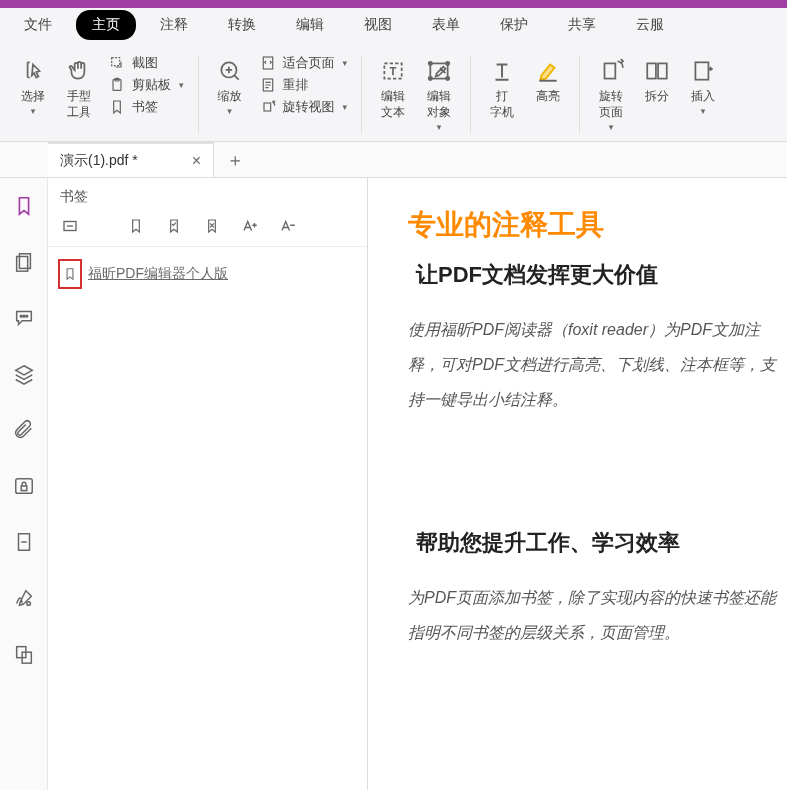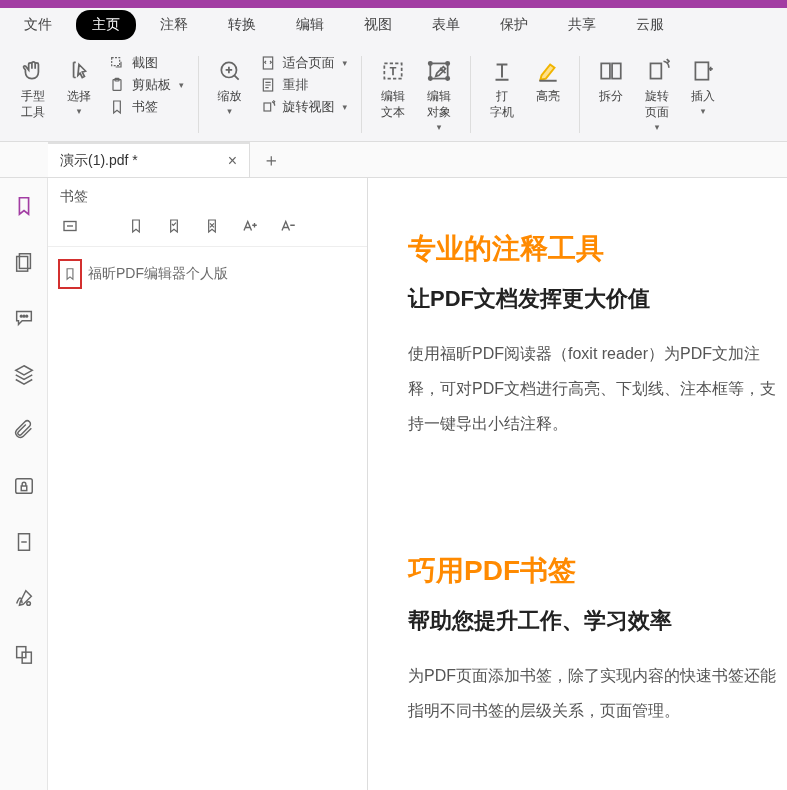--- a/index.html
+++ b/index.html
@@ -23,45 +23,45 @@
   .big-btn .ico { height: 34px; display: flex; align-items: center; justify-content: center; font-size: 22px; color: #555; }
   .big-btn .lbl { font-size: 12px; line-height: 16px; text-align: center; color: #444; white-space: pre; }
   .big-btn .caret { font-size: 9px; color: #666; margin-top: 2px; }
   .mini-col { display: flex; flex-direction: column; justify-content: flex-start; gap: 0; padding-top: 2px; }
   .mini-btn { display: flex; align-items: center; gap: 6px; padding: 2px 6px; cursor: pointer; font-size: 13px; color: #444; white-space: nowrap; }
   .mini-btn .mico { width: 18px; height: 18px; display: flex; align-items: center; justify-content: center; font-size: 15px; color: #555; }
   .mini-btn .mcaret { font-size: 9px; color: #666; margin-left: 2px; }
 
   
   .tabrow { height: 36px; background: #fafafa; display: flex; align-items: center; padding-left: 48px; border-bottom: 1px solid #ddd; }
-  .doctab { display: flex; align-items: center; gap: 90px; padding: 0 12px; height: 100%; border-right: 1px solid #ddd; border-top: 2px solid #e0e0e0; background: #fff; font-size: 14px; }
+  .doctab { display: flex; align-items: center; gap: 54px; padding: 0 12px; height: 100%; border-right: 1px solid #ddd; border-top: 2px solid #e0e0e0; background: #fff; font-size: 14px; }
   .doctab .close { font-size: 16px; color: #666; cursor: pointer; }
   .newtab { margin-left: 12px; font-size: 18px; color: #666; cursor: pointer; }
 
   
   .body { flex: 1; display: flex; overflow: hidden; }
   .sidenav { width: 48px; background: #fafafa; border-right: 1px solid #e5e5e5; display: flex; flex-direction: column; align-items: center; padding-top: 14px; gap: 28px; }
   .sidenav .navico { width: 28px; height: 28px; display: flex; align-items: center; justify-content: center; cursor: pointer; color: #666; }
   .sidenav .navico.active { color: #a23da3; }
   .sidenav .navico.active .bm-outline { stroke: #a23da3; }
 
   .panel { width: 320px; background: #fff; border-right: 1px solid #ddd; display: flex; flex-direction: column; }
   .panel-title { padding: 10px 12px 4px; font-size: 14px; color: #555; }
   .panel-tools { display: flex; align-items: center; gap: 18px; padding: 6px 12px 10px; border-bottom: 1px solid #eee; color: #555; }
   .panel-tools .pt { width: 20px; height: 20px; cursor: pointer; display: flex; align-items: center; justify-content: center; }
 
   .bm-list { padding: 12px 10px; }
-  .bm-item { display: flex; align-items: center; gap: 6px; font-size: 14px; color: #6b6b6b; cursor: pointer; }
+  .bm-item { display: flex; align-items: center; gap: 6px; font-size: 14px; color: #6b6b6b; cursor: pointer; text-decoration: underline; }
   .bm-icon-box { width: 24px; height: 30px; border: 2px solid #d3302f; display: flex; align-items: center; justify-content: center; }
 
   .page { flex: 1; background: #f5f5f5; overflow: hidden; position: relative; }
   .page-inner { background: #fff; margin: 0; padding: 28px 0 0 40px; height: 100%; box-shadow: -1px 0 4px rgba(0,0,0,0.06); }
-  .h1 { font-size: 28px; font-weight: 700; color: #ff8a00; margin-bottom: 16px; margin-top: 24px; }
-  .h2 { font-size: 22px; font-weight: 600; color: #222; margin-bottom: 22px; }
-  .para { font-size: 16px; color: #555; line-height: 2.2; margin-bottom: 36px; }
+  .h1 { font-size: 28px; font-weight: 700; color: #ff8a00; margin-bottom: 16px; }
+  .h2 { font-size: 22px; font-weight: 600; color: #222; margin-bottom: 22px; margin-left: 8px; }
+  .para { font-size: 16px; color: #555; line-height: 2.2; margin-bottom: 36px; font-style: italic; }
   .section2 { margin-top: 110px; }
 
   .caret::after { content: "▾"; }
   .mcaret::after { content: "▾"; }
 
   svg { display: block; }
 </style>
 </head>
 <body>
 
@@ -83,34 +83,34 @@
     <div class="menu-item">共享</div>
     <div class="menu-item">云服</div>
   </div>
 
   <div class="ribbon">
 
     <div class="group">
       <div class="big-btn">
         <span class="ico">
           <svg width="26" height="26" viewBox="0 0 24 24" fill="none" stroke="#666" stroke-width="1.6">
+              <path d="M7 4h2M7 4v14M7 18h2M12 6l6 6-3 1 2 4-2 1-2-4-2 2z"></path>
+            </svg>
+        </span>
+        <span class="lbl">选择</span>
+        <span class="caret"></span>
+      </div>
+      <div class="big-btn">
+        <span class="ico">
+          <svg width="26" height="26" viewBox="0 0 24 24" fill="none" stroke="#666" stroke-width="1.6">
               <path d="M8 11V6a1.5 1.5 0 013 0v4V5a1.5 1.5 0 013 0v5V6a1.5 1.5 0 013 0v7c0 3-2 6-6 6s-6-3-6-6v-2l-1.5-2c-.7-1 .6-2.3 1.7-1.5L8 11z"></path>
             </svg>
         </span>
         <span class="lbl">手型
 工具</span>
-      </div>
-      <div class="big-btn">
-        <span class="ico">
-          <svg width="26" height="26" viewBox="0 0 24 24" fill="none" stroke="#666" stroke-width="1.6">
-              <path d="M7 4h2M7 4v14M7 18h2M12 6l6 6-3 1 2 4-2 1-2-4-2 2z"></path>
-            </svg>
-        </span>
-        <span class="lbl">选择</span>
-        <span class="caret"></span>
       </div>
       <div class="mini-col">
         <div class="mini-btn">
           <span class="mico">
               <svg width="16" height="16" viewBox="0 0 24 24" fill="none" stroke="#666" stroke-width="1.8">
                 <rect x="4" y="4" width="12" height="12" stroke-dasharray="3 2"></rect>
                 <path d="M18 10v8h-8"></path>
               </svg>
             </span>
           <span>截图</span>
@@ -235,37 +235,37 @@
         <span class="lbl">高亮</span>
       </div>
     </div>
 
     <div class="sep"></div>
 
     <div class="group">
       <div class="big-btn">
         <span class="ico">
           <svg width="26" height="26" viewBox="0 0 24 24" fill="none" stroke="#666" stroke-width="1.6">
-              <rect x="3" y="5" width="8" height="14"></rect>
-              <rect x="13" y="5" width="8" height="14"></rect>
-            </svg>
-        </span>
-        <span class="lbl">拆分</span>
-      </div>
-      <div class="big-btn">
-        <span class="ico">
-          <svg width="26" height="26" viewBox="0 0 24 24" fill="none" stroke="#666" stroke-width="1.6">
               <rect x="6" y="5" width="10" height="14"></rect>
               <path d="M18 3a6 6 0 015 6"></path>
               <path d="M21 1l2 2-2 2"></path>
             </svg>
         </span>
         <span class="lbl">旋转
 页面</span>
         <span class="caret"></span>
+      </div>
+      <div class="big-btn">
+        <span class="ico">
+          <svg width="26" height="26" viewBox="0 0 24 24" fill="none" stroke="#666" stroke-width="1.6">
+              <rect x="3" y="5" width="8" height="14"></rect>
+              <rect x="13" y="5" width="8" height="14"></rect>
+            </svg>
+        </span>
+        <span class="lbl">拆分</span>
       </div>
       <div class="big-btn">
         <span class="ico">
           <svg width="26" height="26" viewBox="0 0 24 24" fill="none" stroke="#666" stroke-width="1.6">
               <rect x="5" y="4" width="12" height="16"></rect>
               <path d="M17 10h4M19 8v4"></path>
             </svg>
         </span>
         <span class="lbl">插入</span>
         <span class="caret"></span>
@@ -392,21 +392,20 @@
       </div>
     </div>
 
     <div class="page">
       <div class="page-inner">
         <div class="h1">专业的注释工具</div>
         <div class="h2">让PDF文档发挥更大价值</div>
         <div class="para">使用福昕PDF阅读器（foxit reader）为PDF文加注释，可对PDF文档进行高亮、下划线、注本框等，支持一键导出小结注释。</div>
 
         <div class="section2">
-          <div class="h1">巧用PDF书签</div>
           <div class="h2">帮助您提升工作、学习效率</div>
           <div class="para">为PDF页面添加书签，除了实现内容的快速书签还能指明不同书签的层级关系，页面管理。</div>
         </div>
       </div>
     </div>
   </div>
 
 </div>
 
 </body></html>

